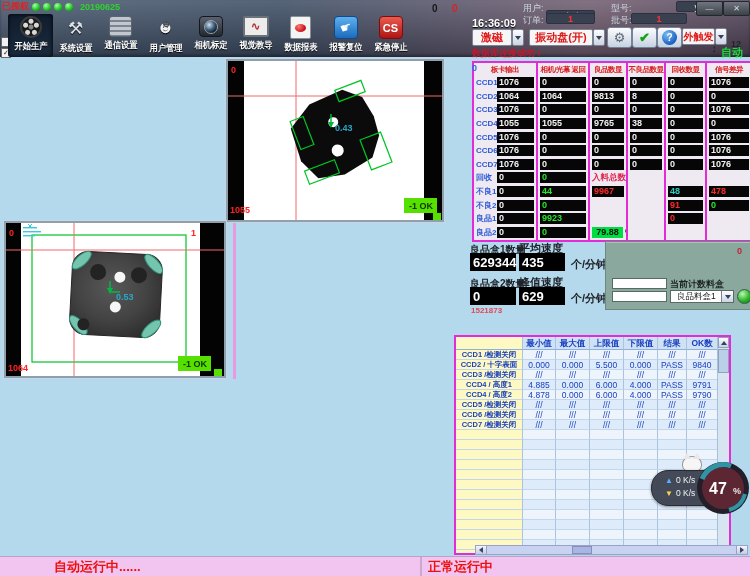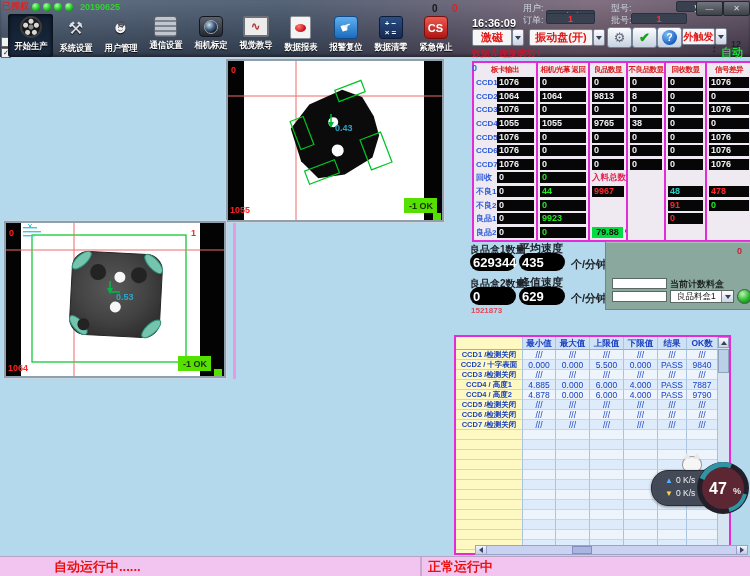--- a/index.html
+++ b/index.html
@@ -113,21 +113,21 @@
     padding:0 2px;overflow:hidden;white-space:nowrap;}
   .sc-w{color:#f2f2f2;} .sc-g{color:#25e825;} .sc-r{color:#ff2828;} .sc-c{color:#27cfc2;}
   .sc-ok{flex:none;width:27px;background:#00dd42;color:#051005;text-align:center;}
   .ssuf{font-size:9px;font-weight:bold;color:#222;margin-left:2px;}
   .scell-lbl{color:#e0234f;font-size:8.5px;font-weight:bold;white-space:nowrap;}
   #stats-corner{left:472px;top:63px;color:#2b6ae0;font-size:9px;font-weight:bold;z-index:3;}
 
   
   .sp-lb{position:absolute;color:#20242a;font-weight:bold;white-space:nowrap;}
   .sp-box{position:absolute;width:46px;height:18px;background:#000;color:#fff;font-size:13px;
-    font-weight:bold;display:flex;align-items:center;padding-left:3px;box-sizing:border-box;border-radius:9px;}
+    font-weight:bold;display:flex;align-items:center;padding-left:3px;box-sizing:border-box;}
   #speed-total{left:471px;top:306px;color:#e04858;font-size:8px;font-weight:bold;}
 
   
   #counter-box{left:605px;top:241px;width:144px;height:67px;background:#8ba89e;
     border:1px solid #6d8a80;box-shadow:inset 0 1px 0 #a9c2b8;z-index:2;}
   #cbox-corner{right:8px;top:4px;position:absolute;color:#c42438;font-size:9px;font-weight:bold;}
   .cbox-input{position:absolute;left:6px;width:55px;height:11px;background:#fff;border:1px solid #5a6a62;box-sizing:border-box;}
   #cbox-label{position:absolute;left:64px;top:36px;font-size:9px;color:#1c2420;font-weight:bold;}
   #cbox-select{position:absolute;left:64px;top:48px;width:64px;height:13px;background:#fff;border:1px solid #5a6a62;
     box-sizing:border-box;display:flex;align-items:center;}
@@ -211,46 +211,42 @@
     <div id="tb-buttons">
         <div class="tb-btn active">
           <div class="tb-ic ic-reel"></div>
           <div class="tb-lb">开始生产</div>
         </div>
         <div class="tb-btn">
           <div class="tb-ic ic-tools"></div>
           <div class="tb-lb">系统设置</div>
         </div>
         <div class="tb-btn">
+          <div class="tb-ic ic-server"></div>
+          <div class="tb-lb">通信设置</div>
+        </div>
+        <div class="tb-btn">
           <div class="tb-ic ic-users"></div>
           <div class="tb-lb">用户管理</div>
-        </div>
-        <div class="tb-btn">
-          <div class="tb-ic ic-server"></div>
-          <div class="tb-lb">通信设置</div>
         </div>
         <div class="tb-btn">
           <div class="tb-ic ic-camera"></div>
           <div class="tb-lb">相机标定</div>
         </div>
         <div class="tb-btn">
           <div class="tb-ic ic-monitor"></div>
           <div class="tb-lb">视觉教导</div>
         </div>
         <div class="tb-btn">
           <div class="tb-ic ic-report"></div>
           <div class="tb-lb">数据报表</div>
         </div>
         <div class="tb-btn">
           <div class="tb-ic ic-hand"></div>
           <div class="tb-lb">报警复位</div>
-        </div>
-        <div class="tb-btn">
-          <div class="tb-ic ic-calc"></div>
-          <div class="tb-lb">数据清零</div>
         </div>
         <div class="tb-btn">
           <div class="tb-ic ic-stop"></div>
           <div class="tb-lb">紧急停止</div>
         </div>
       </div>
 
     <span id="cnt-black" class="abs">0</span>
     <span id="cnt-red" class="abs">0</span>
     <span id="clock" class="abs">16:36:09</span>
@@ -678,21 +674,21 @@
           <div class="rcell">///</div>
           <div class="rcell">///</div>
         </div>
         <div class="rrow alt">
           <div class="rname">CCD4 / 高度1</div>
           <div class="rcell">4.885</div>
           <div class="rcell">0.000</div>
           <div class="rcell">6.000</div>
           <div class="rcell">4.000</div>
           <div class="rcell">PASS</div>
-          <div class="rcell">7887</div>
+          <div class="rcell">9791</div>
         </div>
         <div class="rrow">
           <div class="rname">CCD4 / 高度2</div>
           <div class="rcell">4.878</div>
           <div class="rcell">0.000</div>
           <div class="rcell">6.000</div>
           <div class="rcell">4.000</div>
           <div class="rcell">PASS</div>
           <div class="rcell">9790</div>
         </div>

